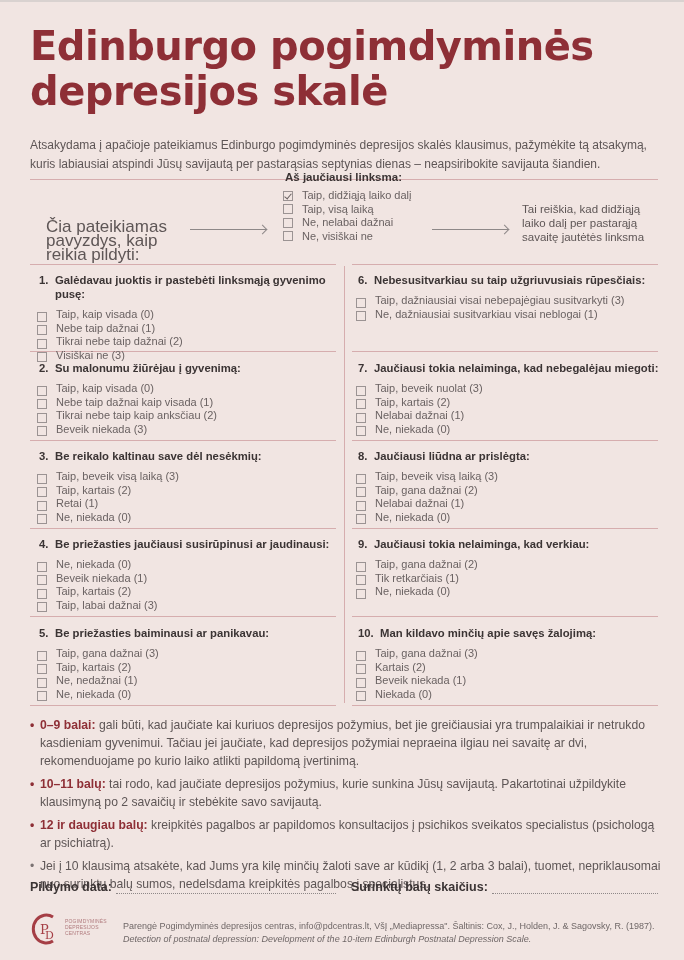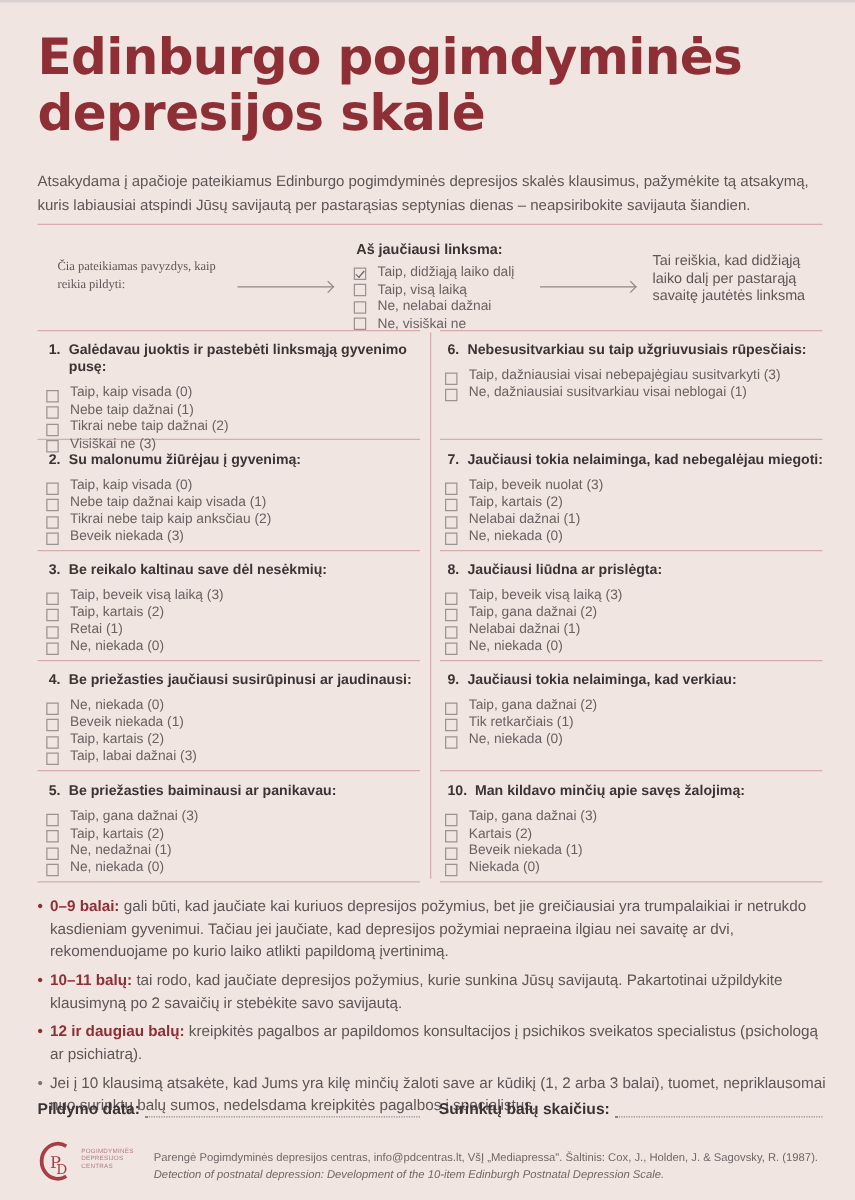--- a/index.html
+++ b/index.html
@@ -17,28 +17,28 @@
     font-family: "DejaVu Sans", sans-serif; font-weight: bold;
     font-size: 40px; line-height: 45px; color: #8e2f36; letter-spacing: -0.5px;
   }
   .intro {
     position: absolute; left: 30px; top: 134px; width: 630px;
     font-size: 12px; line-height: 19px; color: #5e5656;
   }
   .hrule { position: absolute; height: 1px; background: #d6adae; }
 
   
-  .ex-left { position: absolute; left: 46px; top: 205px; width: 140px; font-size: 10px; line-height: 14px; color: #5e5656; font-family: Liberation Serif, serif; }
+  .ex-left { position: absolute; left: 46px; top: 218px; width: 140px; font-size: 17px; line-height: 14px; color: #5e5656; }
   .ex-right { position: absolute; left: 522px; top: 200px; width: 130px; font-size: 11.5px; line-height: 14px; color: #5e5656; }
   .arrow { position: absolute; height: 1px; background: #8e8888; }
   .arrow::after {
     content: ""; position: absolute; right: 0; top: -3px; width: 6px; height: 6px;
     border-top: 1px solid #8e8888; border-right: 1px solid #8e8888; transform: rotate(45deg);
   }
-  .ex-q { position: absolute; left: 283px; top: 192px; width: 200px; }
+  .ex-q { position: absolute; left: 283px; top: 169px; width: 200px; }
   .ex-q .qtitle { font-weight: bold; font-size: 11.5px; color: #3b3434; margin-bottom: 6px; padding-left: 2px; }
 
   .opt { display: flex; align-items: center; font-size: 11px; line-height: 13.5px; color: #6a6262; height: 13.5px; }
   .cb {
     width: 10px; height: 10px; border: 1px solid #9b9393; background: transparent;
     margin-right: 9px; flex: 0 0 10px; position: relative;
   }
   .cb.checked::after {
     content: ""; position: absolute; left: 2px; top: 0px; width: 3px; height: 6px;
     border-right: 1px solid #6a6262; border-bottom: 1px solid #6a6262; transform: rotate(40deg);

